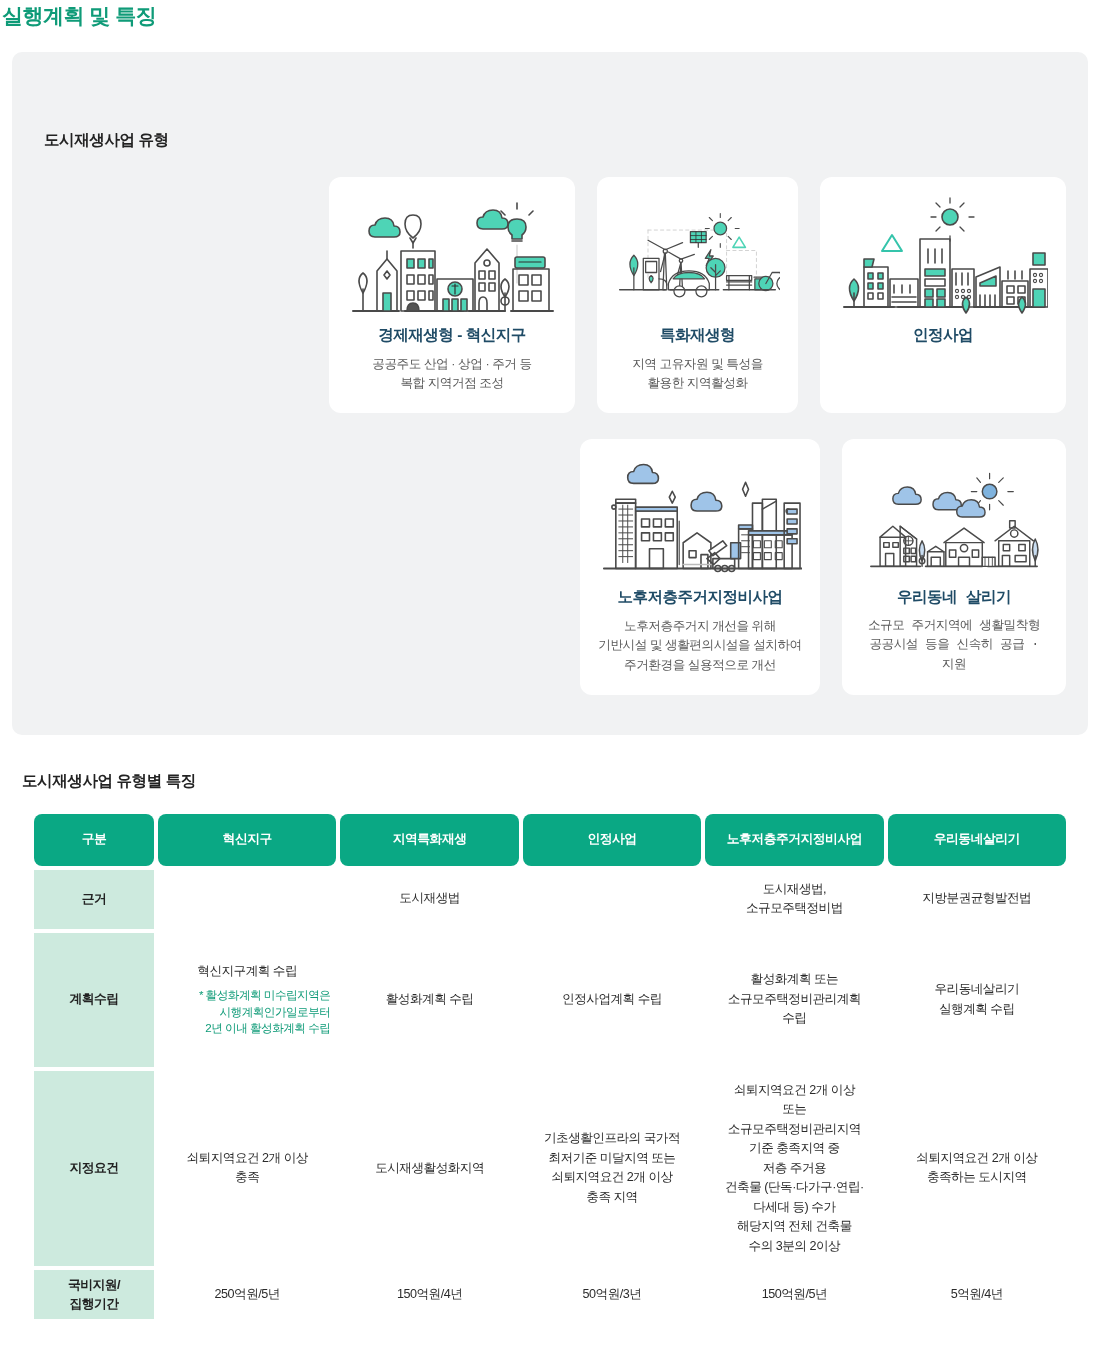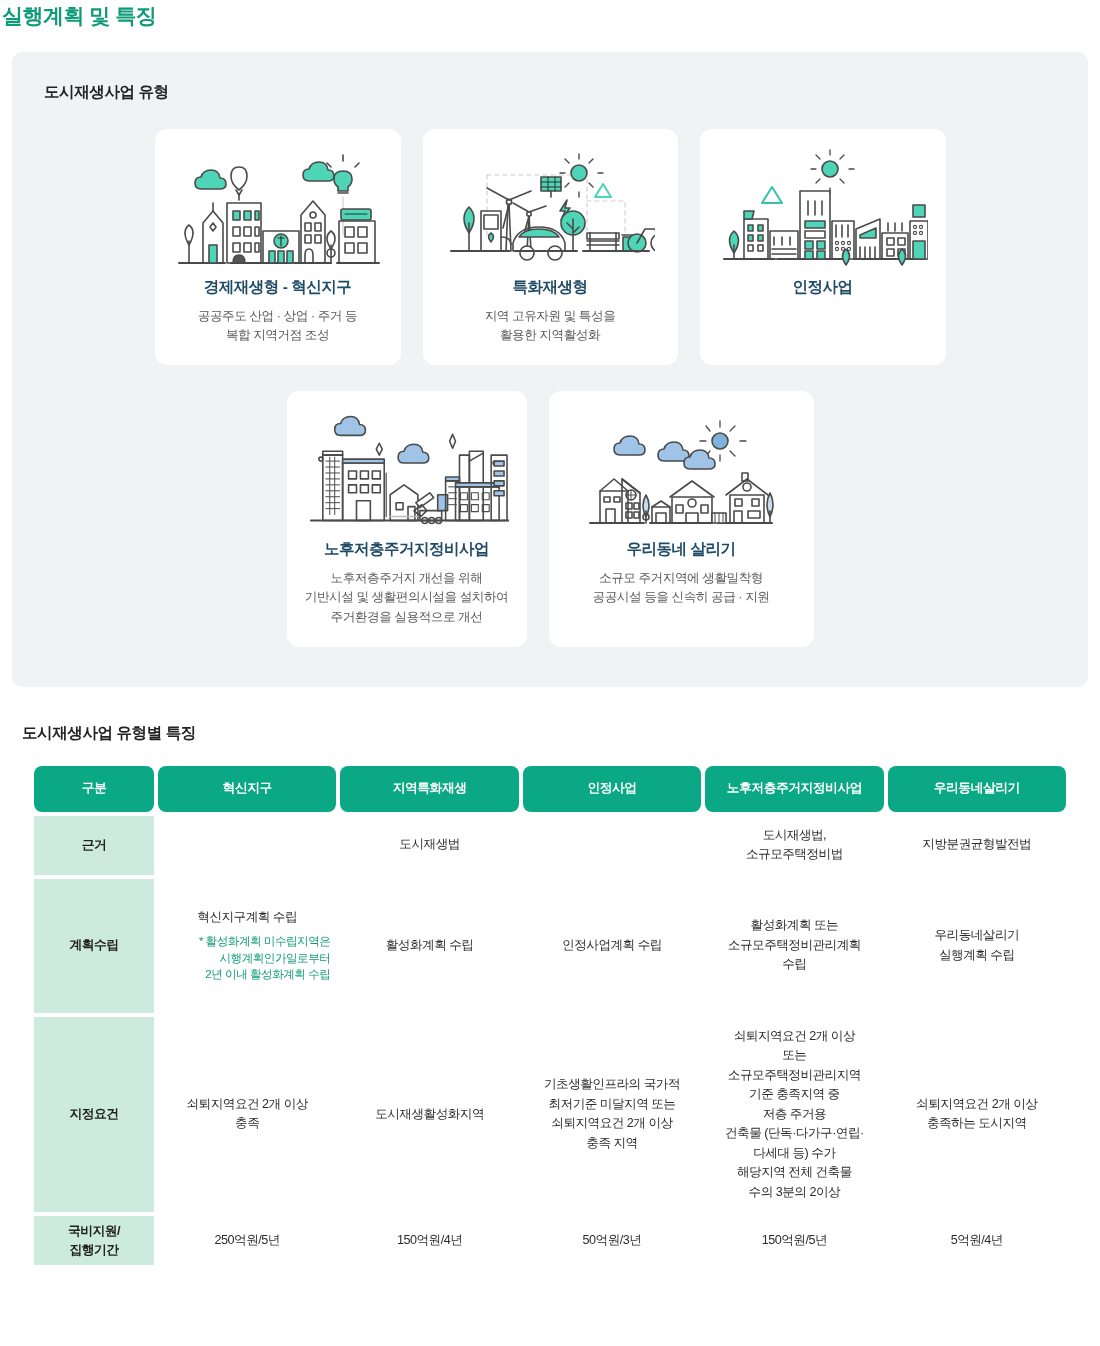--- a/index.html
+++ b/index.html
@@ -28,42 +28,43 @@
     border-radius: 10px;
     padding: 30px 22px 40px 22px;
   }
 
   .panel-heading {
     font-size: 15.5px;
     font-weight: bold;
     color: #222;
     letter-spacing: -0.4px;
     padding-left: 10px;
+    margin-top: 48px;
   }
 
   .card-row {
     display: flex;
-    justify-content: center;
+    justify-content: flex-end;
     gap: 22px;
     margin-top: 26px;
   }
 
   .card {
     background: #ffffff;
     border-radius: 12px;
     padding: 16px 18px 20px 18px;
     display: flex;
     flex-direction: column;
     align-items: center;
   }
   .card.w1 { width: 246px; }
-  .card.w2 { width: 255px; }
+  .card.w2 { width: 201px; }
   .card.w3 { width: 246px; }
   .card.b1 { width: 240px; }
-  .card.b2 { width: 265px; }
+  .card.b2 { width: 224px; font-family: Liberation Mono, monospace; }
 
   .card-art {
     width: 100%;
     height: 126px;
     display: flex;
     align-items: flex-end;
     justify-content: center;
   }
   .card-art svg { display: block; }
 
@@ -107,21 +108,21 @@
     vertical-align: middle;
     text-align: center;
     letter-spacing: -0.5px;
   }
   table.spec th.hd {
     background: #0aa884;
     color: #ffffff;
     font-size: 12.8px;
     font-weight: bold;
     border-radius: 8px;
-    height: 46px;
+    height: 52px;
     padding: 4px 2px;
   }
   table.spec th.rowhd {
     background: #cdeade;
     color: #222;
     font-size: 12.8px;
     font-weight: bold;
     padding: 6px 2px;
     white-space: pre-line;
     line-height: 1.45;

